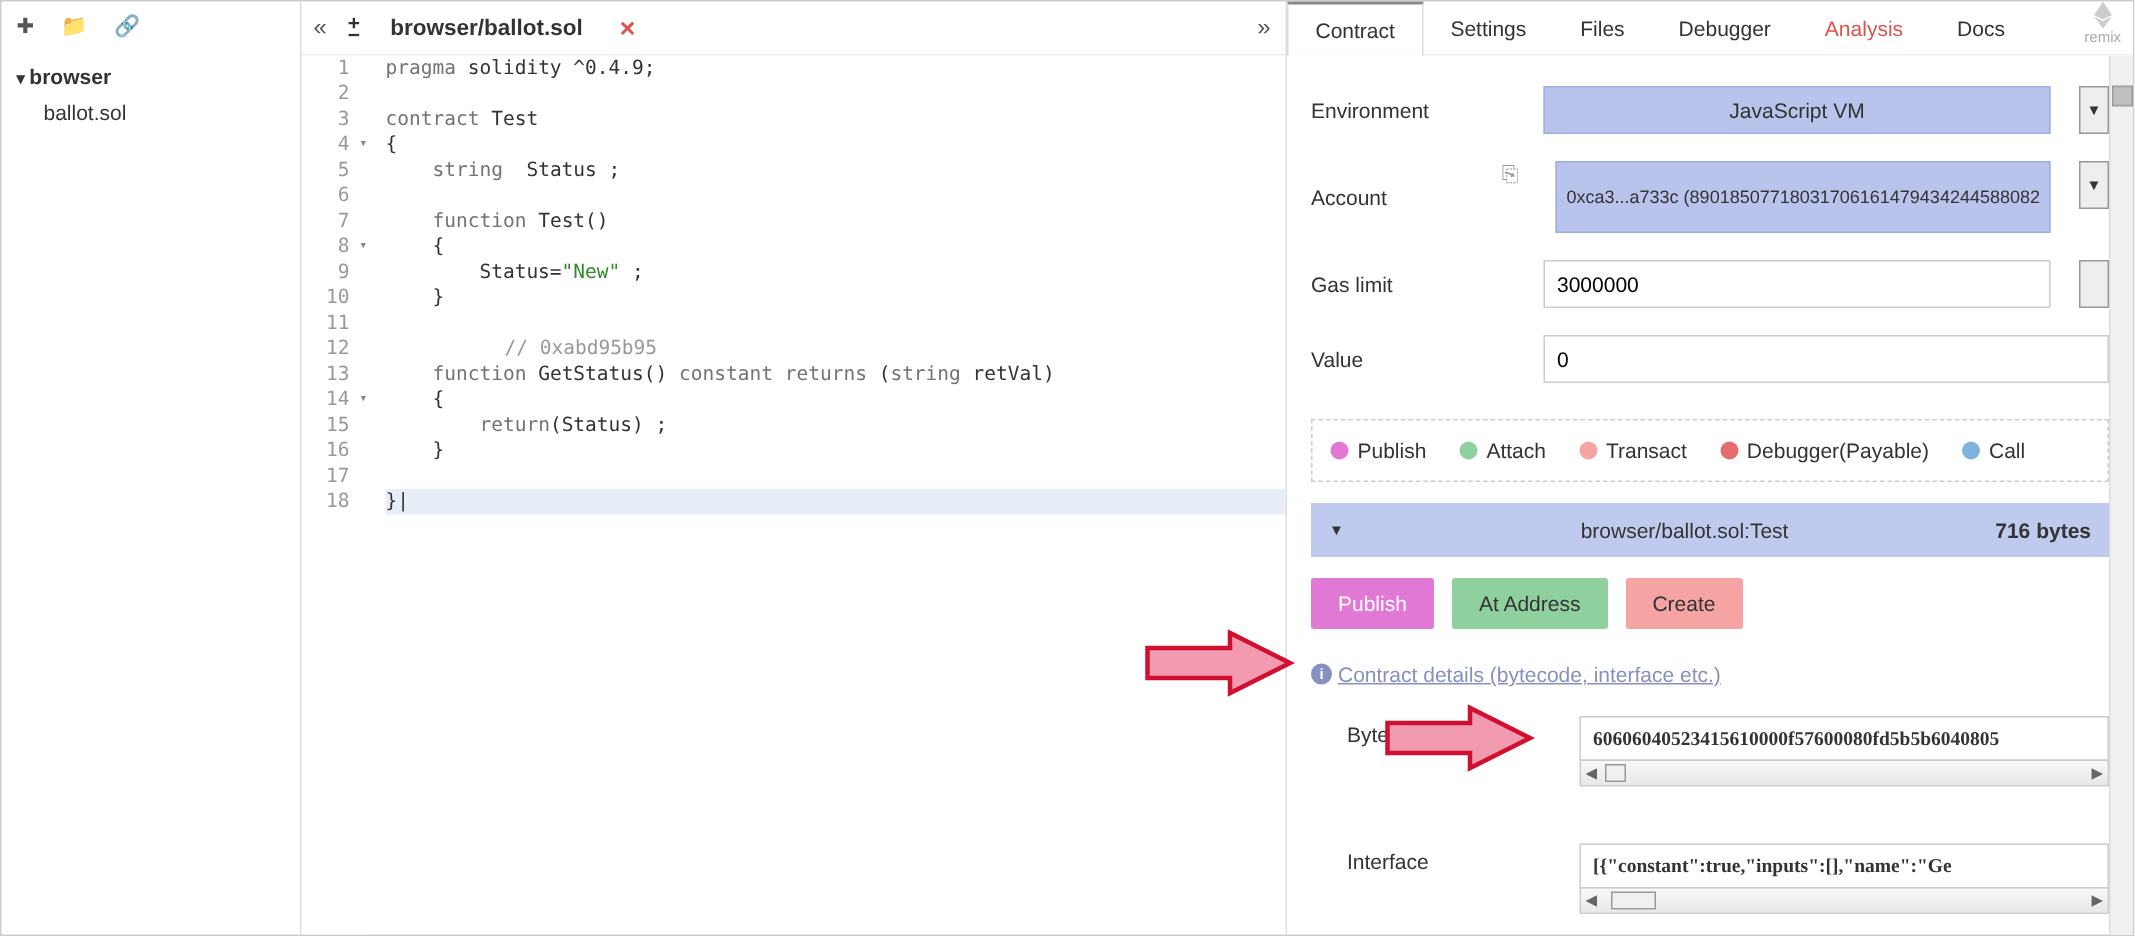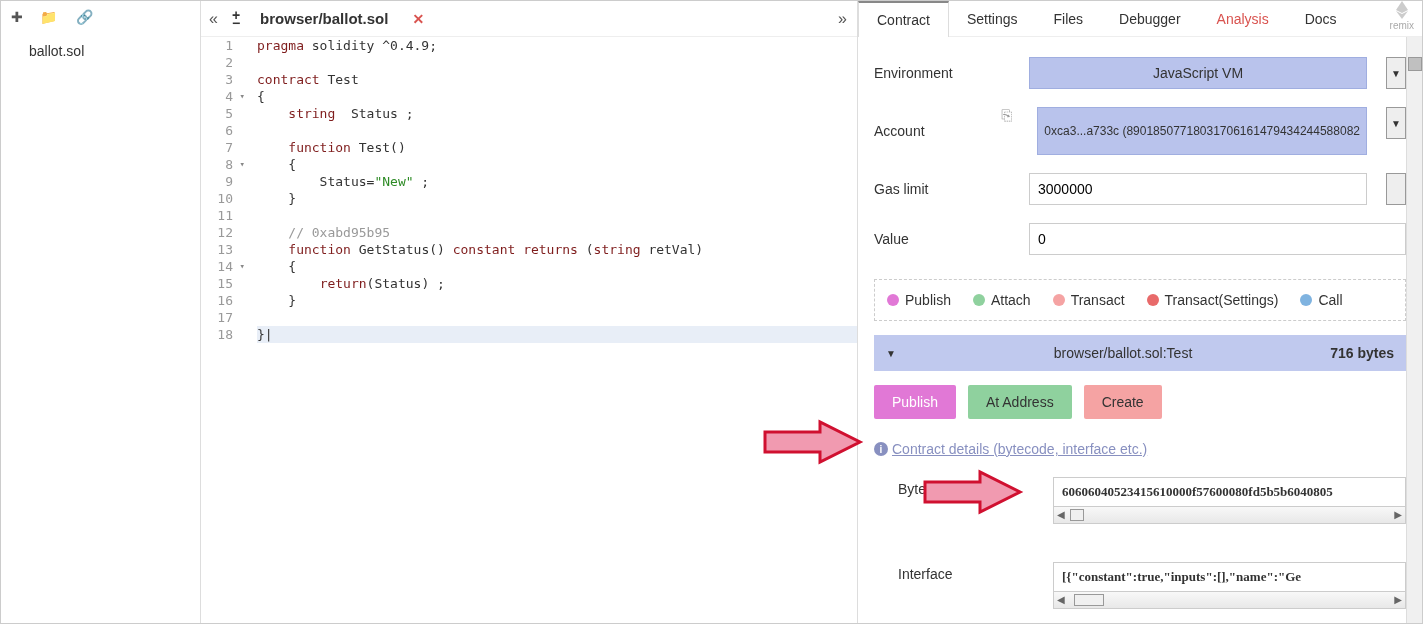--- a/index.html
+++ b/index.html
@@ -25,23 +25,23 @@
 .ed-tab .close { color: #d9534f; cursor: pointer; font-size: 14px; font-weight: bold; }
 .ed-spacer { flex: 1; }
 .ed-collapse { padding: 0 10px; color: #555; cursor: pointer; font-size: 16px; }
 .code-wrap { flex: 1; display: flex; font-family: 'Consolas', 'Monaco', monospace; font-size: 13px; line-height: 17px; overflow: hidden; }
 .gutter { width: 40px; text-align: right; color: #999; padding-right: 8px; background: #fff; }
 .gutter .ln { height: 17px; position: relative; }
 .gutter .fold::after { content: "▾"; position: absolute; right: -12px; top: 0; font-size: 9px; color: #888; }
 .code { white-space: pre; padding-left: 16px; flex: 1; }
 .code .line { height: 17px; }
 .cur { background: #e8eef7; }
-.k-blue { color: #7f1d1d; }
+.k-blue { color: #737373; }
 .k-str { color: #2e8b26; }
-.k-gray { color: #999; }
+.k-gray { color: #999; margin-left: 48px; }
 
 
 .panel { width: 565px; border-left: 1px solid #ddd; display: flex; flex-direction: column; position: relative; }
 .p-tabs { display: flex; height: 36px; align-items: center; border-bottom: 1px solid #eee; }
 .p-tab { padding: 0 18px; font-size: 14px; color: #333; cursor: pointer; height: 36px; display: flex; align-items: center; }
 .p-tab.active { border-top: 2px solid #888; border-left: 1px solid #ddd; border-right: 1px solid #ddd; background: #fff; }
 .p-tab.warn { color: #d9534f; }
 .logo { position: absolute; right: 8px; top: 0; font-size: 10px; color: #aaa; text-align: center; line-height: 10px; }
 .logo svg { display: block; margin: 0 auto 2px; }
 .p-body { padding: 20px 16px; overflow-y: auto; flex: 1; }
@@ -90,20 +90,21 @@
 
 <div class="app">
 
   <div class="sidebar">
     <div class="sb-toolbar">
       <span>✚</span>
       <span>📁</span>
       <span>🔗</span>
     </div>
     <div class="sb-tree">
+      <div class="tree-folder">browser</div>
       <div class="tree-file">ballot.sol</div>
     </div>
   </div>
 
   <div class="editor">
     <div class="ed-top">
       <span class="chev">«</span>
       <div class="plus-minus">
         <span>+</span>
         <span>−</span>
@@ -201,21 +202,21 @@
           <div class="legend-item">
             <span class="dot" style="background: rgb(143, 209, 158);"></span>
             <span>Attach</span>
           </div>
           <div class="legend-item">
             <span class="dot" style="background: rgb(245, 163, 163);"></span>
             <span>Transact</span>
           </div>
           <div class="legend-item">
             <span class="dot" style="background: rgb(232, 106, 106);"></span>
-            <span>Transact(Settings)</span>
+            <span>Debugger(Payable)</span>
           </div>
           <div class="legend-item">
             <span class="dot" style="background: rgb(127, 179, 224);"></span>
             <span>Call</span>
           </div>
         </div>
 
       <div class="contract-bar">
         <span class="arrow">▼</span>
         <span class="name">browser/ballot.sol:Test</span>

